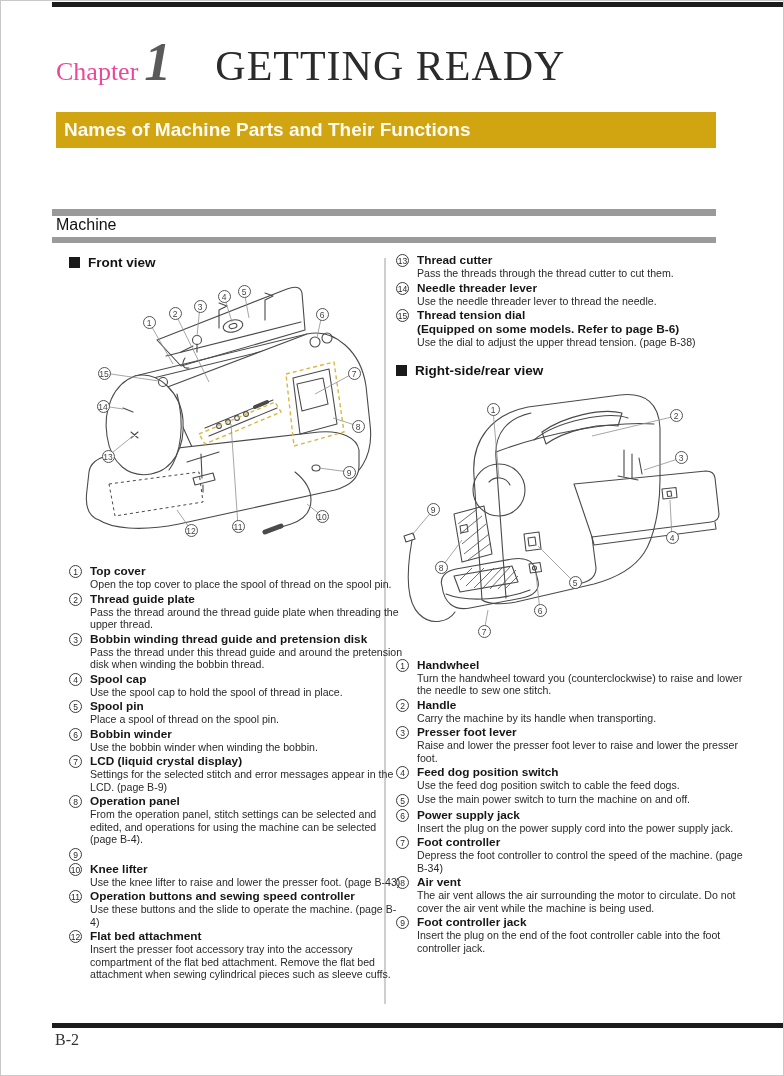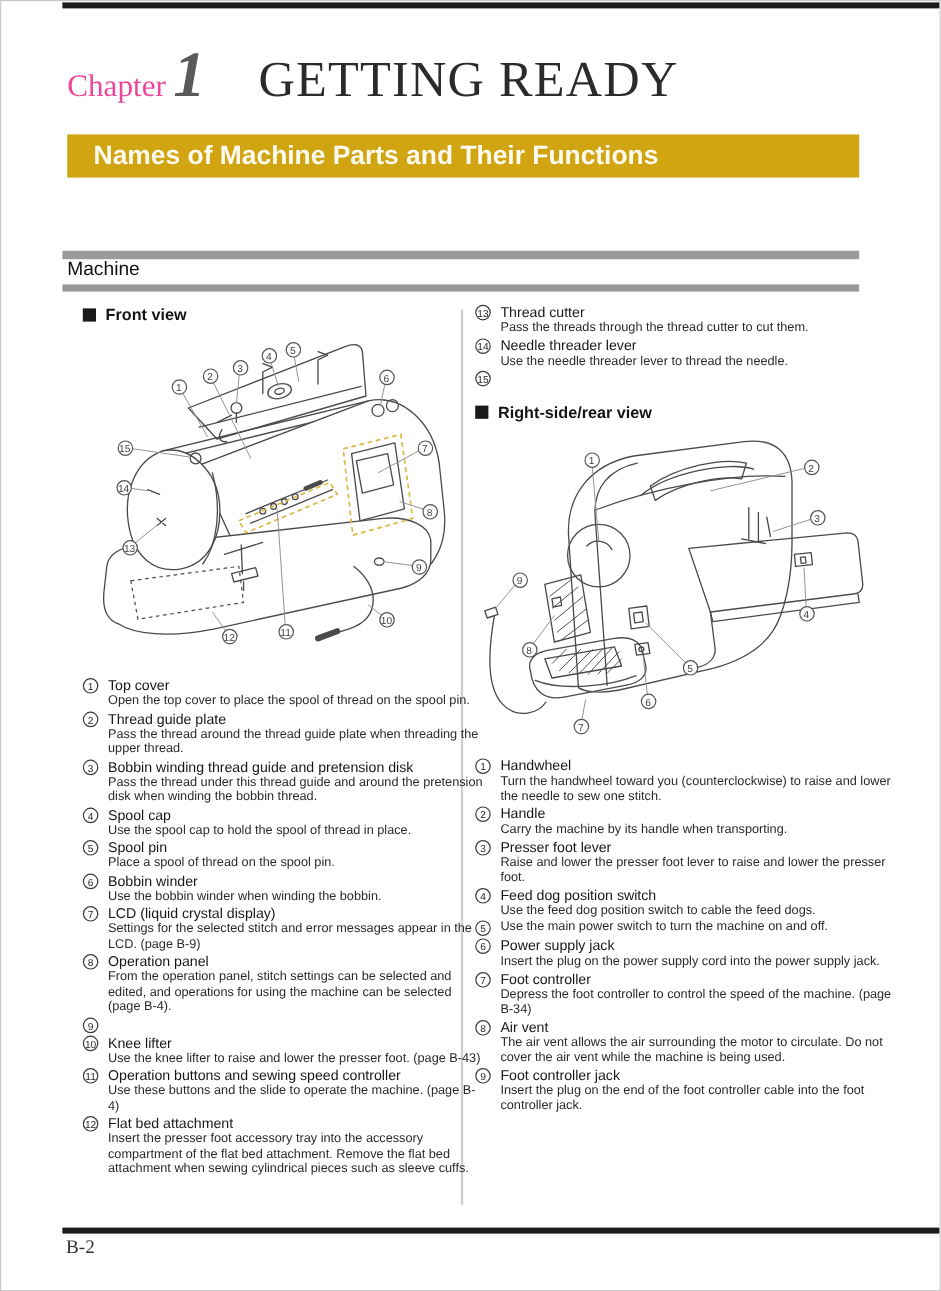--- a/index.html
+++ b/index.html
@@ -9,21 +9,21 @@
     border:1px solid #c9c9c9;box-sizing:border-box;
   }
   .top-rule{position:absolute;left:51px;right:0;top:1px;height:5px;background:#1c1c1c;}
   .chapter{position:absolute;left:55px;top:30px;display:flex;align-items:baseline;
     font-family:"Liberation Serif",serif;}
   .ch-label{font-size:26px;color:#ec4899;}
   .ch-num{font-size:54px;font-weight:bold;font-style:italic;color:#5a5a5a;margin-left:6px;}
   .ch-title{font-size:42px;color:#2b2b2b;margin-left:44px;letter-spacing:1px;}
   .banner{position:absolute;left:55px;top:111px;width:660px;height:36px;background:#d0a511;
     display:flex;align-items:center;}
-  .banner span{color:#fdfbf0;font-weight:bold;font-size:22px;padding-left:22px;}
+  .banner span{color:#fdfbf0;font-weight:bold;font-size:19px;padding-left:8px;}
   .intro{position:absolute;left:50px;top:153px;width:695px;font-size:12.3px;line-height:16.5px;margin:0;}
   .machine-head .bar{position:absolute;left:51px;width:664px;height:7px;background:#9a9a9a;}
   .bar-top{top:208px;}
   .bar-bottom{top:236px;height:6px !important;}
   .machine-title{position:absolute;left:55px;top:215px;font-size:16px;font-weight:normal;color:#111;}
   .col-divider{position:absolute;left:383px;top:257px;width:2px;height:746px;background:#cfcfcf;}
   .col{position:absolute;}
   .col.left{left:68px;top:254px;width:334px;}
   .col.right{left:395px;top:250px;width:352px;}
   .subhead{display:flex;align-items:center;font-weight:bold;font-size:13.5px;color:#141414;margin:0 0 2px 0;}
@@ -37,21 +37,21 @@
     position:absolute;width:13px;height:13px;border:1px solid #555;border-radius:50%;
     background:#fff;font-size:8.5px;line-height:13px;text-align:center;color:#444;
     box-sizing:border-box;
   }
   .parts{margin-top:2px;}
   .part{display:flex;margin-bottom:1px;}
   .pnum{flex:none;width:13px;height:13px;border:1px solid #3c3c3c;border-radius:50%;
     font-size:8.5px;line-height:12px;text-align:center;color:#2a2a2a;margin-top:1px;
     box-sizing:border-box;}
   .ptext{margin-left:8px;}
-  .pname{font-size:11.8px;font-weight:normal;line-height:14px;color:#161616;}
+  .pname{font-size:11.8px;font-weight:bold;line-height:14px;color:#161616;}
   .pdesc{font-size:10.6px;line-height:12.5px;color:#2a2a2a;}
   .footer-rule{position:absolute;left:51px;right:0;top:1022px;height:5px;background:#1c1c1c;}
   .page-num{position:absolute;left:54px;top:1030px;font-family:"Liberation Serif",serif;
     font-size:16px;color:#333;}
   .art{stroke:#4a4a4a;fill:none;stroke-width:1.1;stroke-linecap:round;stroke-linejoin:round;}
   .artf{stroke:#4a4a4a;fill:#ffffff;stroke-width:1.1;stroke-linejoin:round;}
   .leader{stroke:#8f8f8f;stroke-width:0.8;}
   .hl{stroke:#d9b844;fill:none;stroke-width:1.4;stroke-dasharray:4,3;}
   .dash{stroke:#4a4a4a;fill:none;stroke-width:1;stroke-dasharray:3,3;}
   .hatch{stroke:#4a4a4a;stroke-width:0.8;}
@@ -276,20 +276,25 @@
         </div>
         <div class="part">
           <span class="pnum">14</span>
           <div class="ptext">
             <div class="pname">Needle threader lever</div>
             <div class="pdesc">Use the needle threader lever to thread the needle.</div>
           </div>
         </div>
         <div class="part">
           <span class="pnum">15</span>
+          <div class="ptext">
+            <div class="pname">Thread tension dial</div>
+            <div class="pname">(Equipped on some models. Refer to page B-6)</div>
+            <div class="pdesc">Use the dial to adjust the upper thread tension. (page B-38)</div>
+          </div>
         </div>
       </div>
 
     <div class="subhead rs">
       <span class="sq"></span>
       <span>Right-side/rear view</span>
     </div>
 
     <div class="diagram rear">
       <svg width="352" height="262" viewBox="0 0 352 262">

